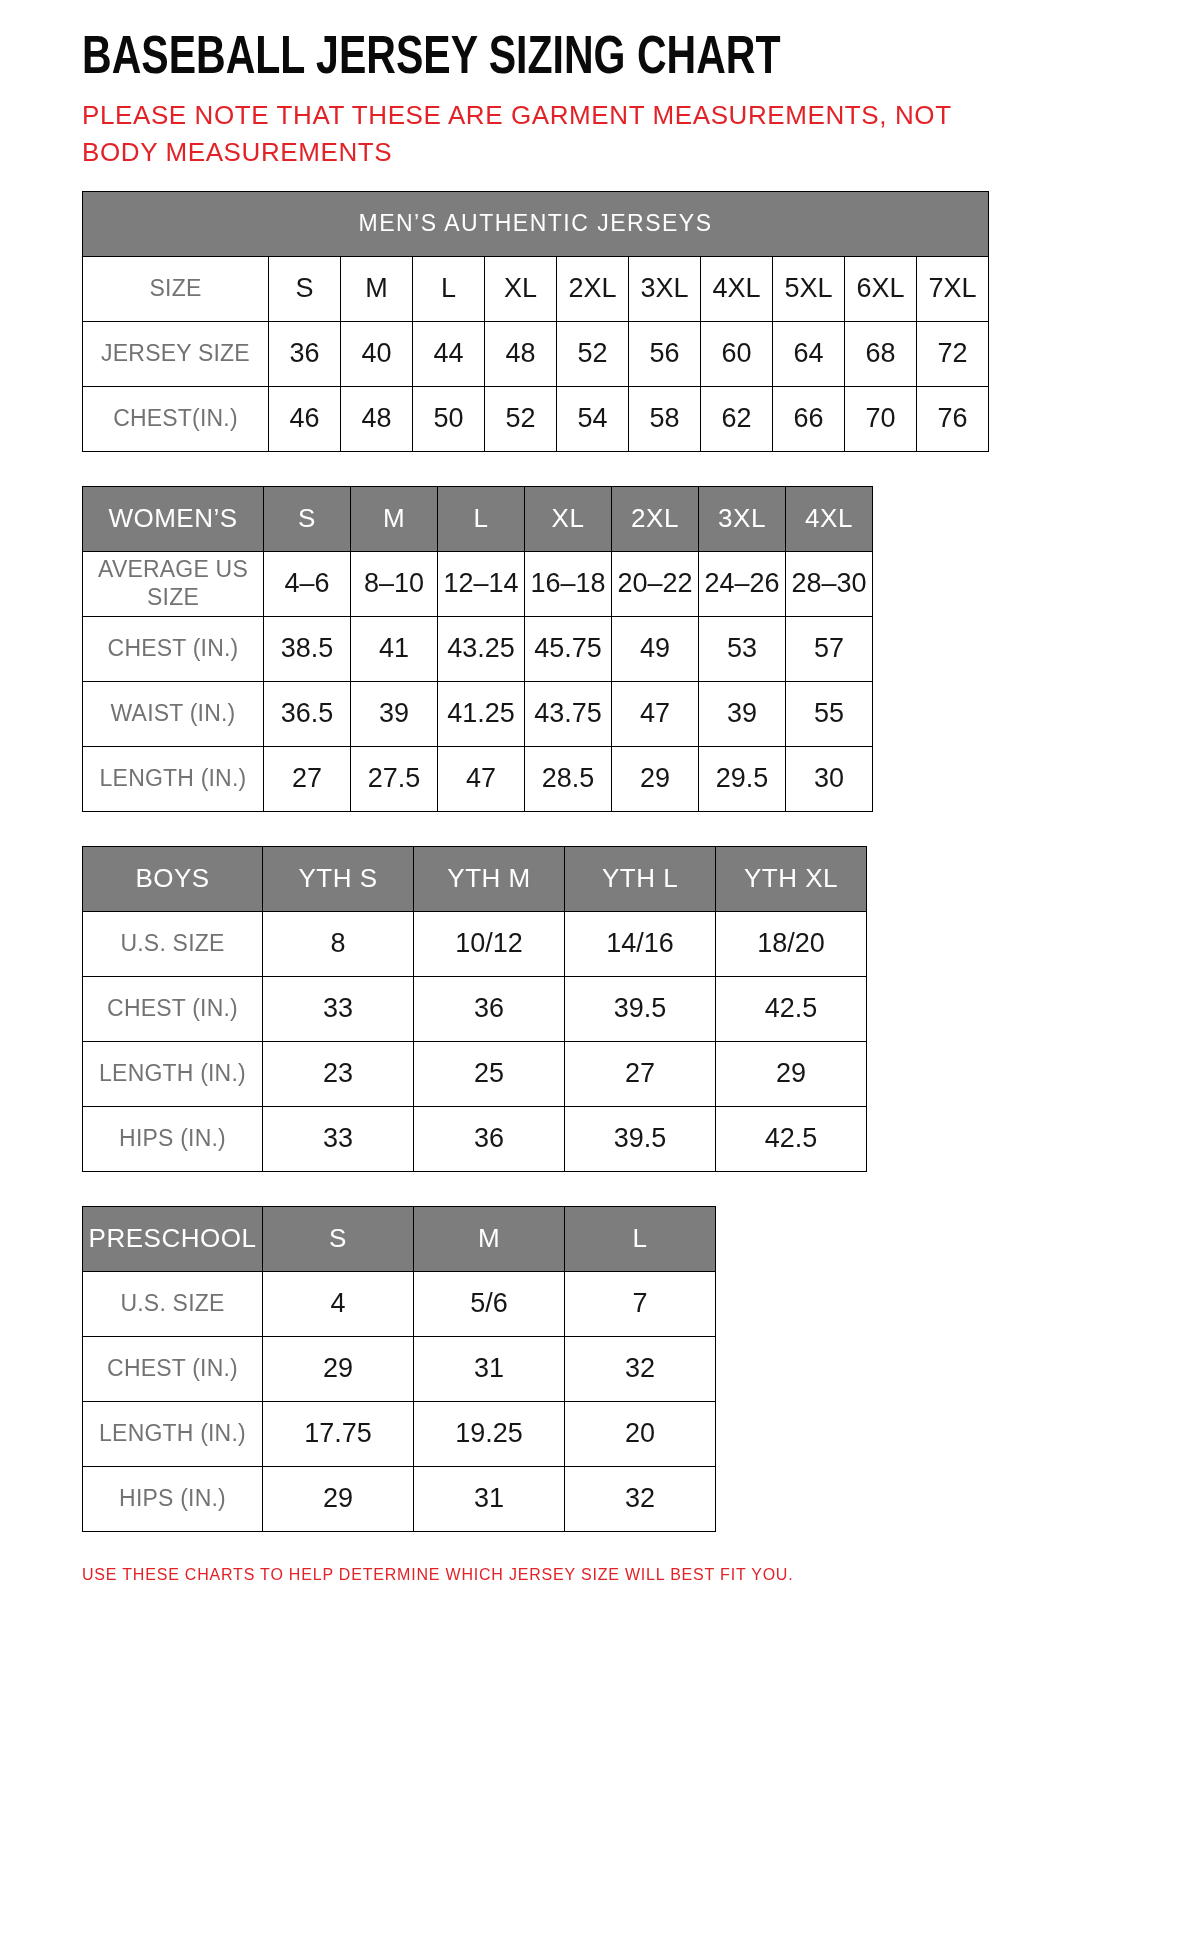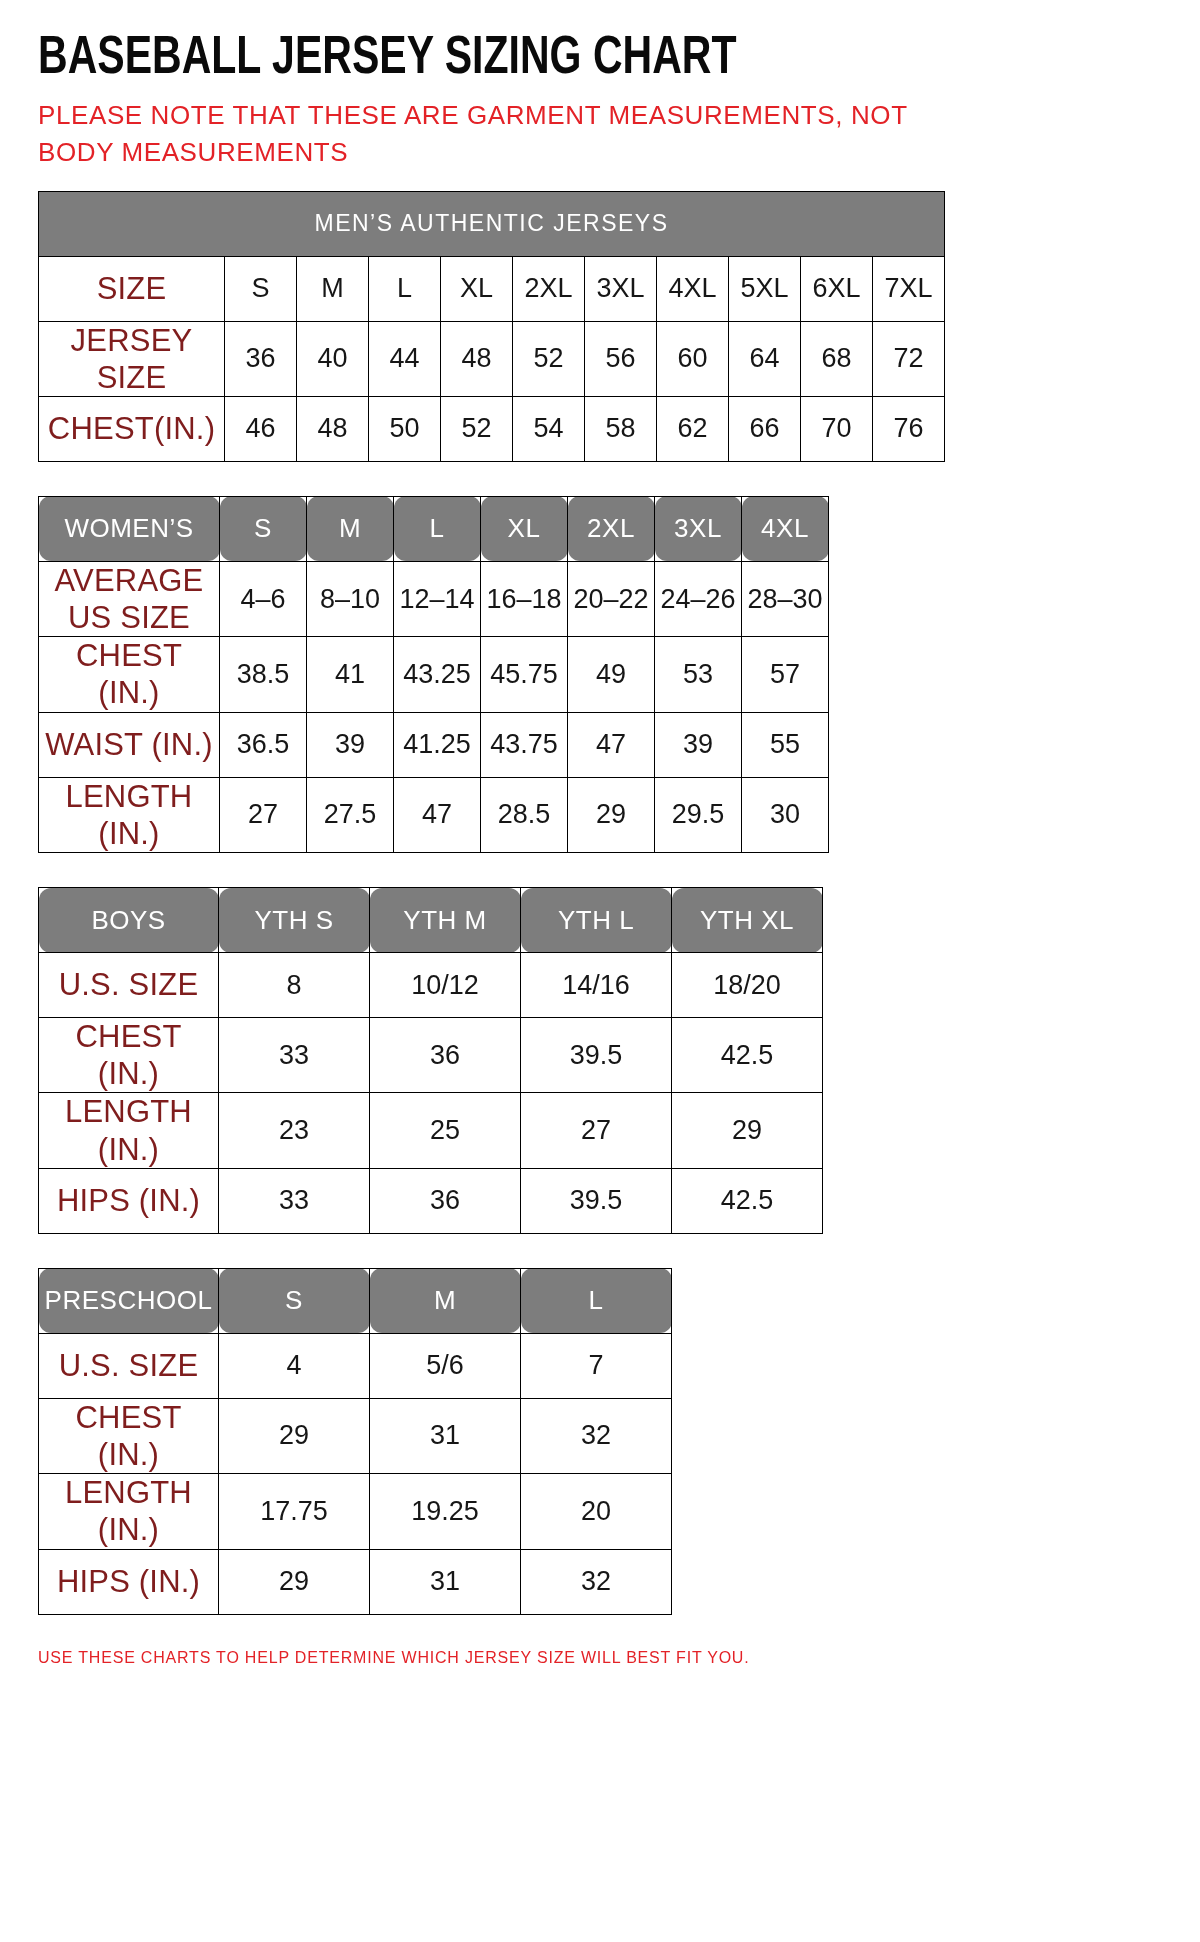--- a/index.html
+++ b/index.html
@@ -3,21 +3,21 @@
 <meta charset="utf-8">
 <style>
   html, body { margin: 0; padding: 0; }
   body {
     width: 1200px;
     min-height: 1942px;
     background: #ffffff;
     font-family: "Liberation Sans", sans-serif;
     color: var(--text, #141414);
   }
-  .page { padding: 20px 44px 0 38px; }
+  .page { padding: 20px 44px 0 38px; margin-left: 44px; }
 
   h1.title {
     font-size: 54px;
     font-weight: 700;
     color: #0a0a0a;
     white-space: nowrap;
     transform: scaleX(0.76);
     transform-origin: left center;
     letter-spacing: 0;
     line-height: 1.05;
@@ -52,27 +52,26 @@
     color: #ffffff;
     font-size: 23px;
     letter-spacing: 1.5px;
     height: 70px;
   }
   .hdr-cell {
     background: var(--gray, #7d7d7d);
     color: #ffffff;
     font-size: 26px;
     letter-spacing: 0.5px;
-    border-radius: 12px;
   }
   .label-cell {
-    font-size: 31px;
+    font-size: 23px;
     letter-spacing: 0.2px;
     line-height: 1.2;
-    color: #7f1d1d;
+    color: #737373;
   }
   .val-cell { font-size: 27px; color: #161616; }
 
   .mens      .c-label { width: 186px; } .mens      .c-val { width: 72px;  }
   .womens    .c-label { width: 181px; } .womens    .c-val { width: 87px;  }
   .boys      .c-label { width: 180px; } .boys      .c-val { width: 151px; }
   .preschool .c-label { width: 180px; } .preschool .c-val { width: 151px; }
 
   .footer-note {
     color: var(--red, #e32227);

